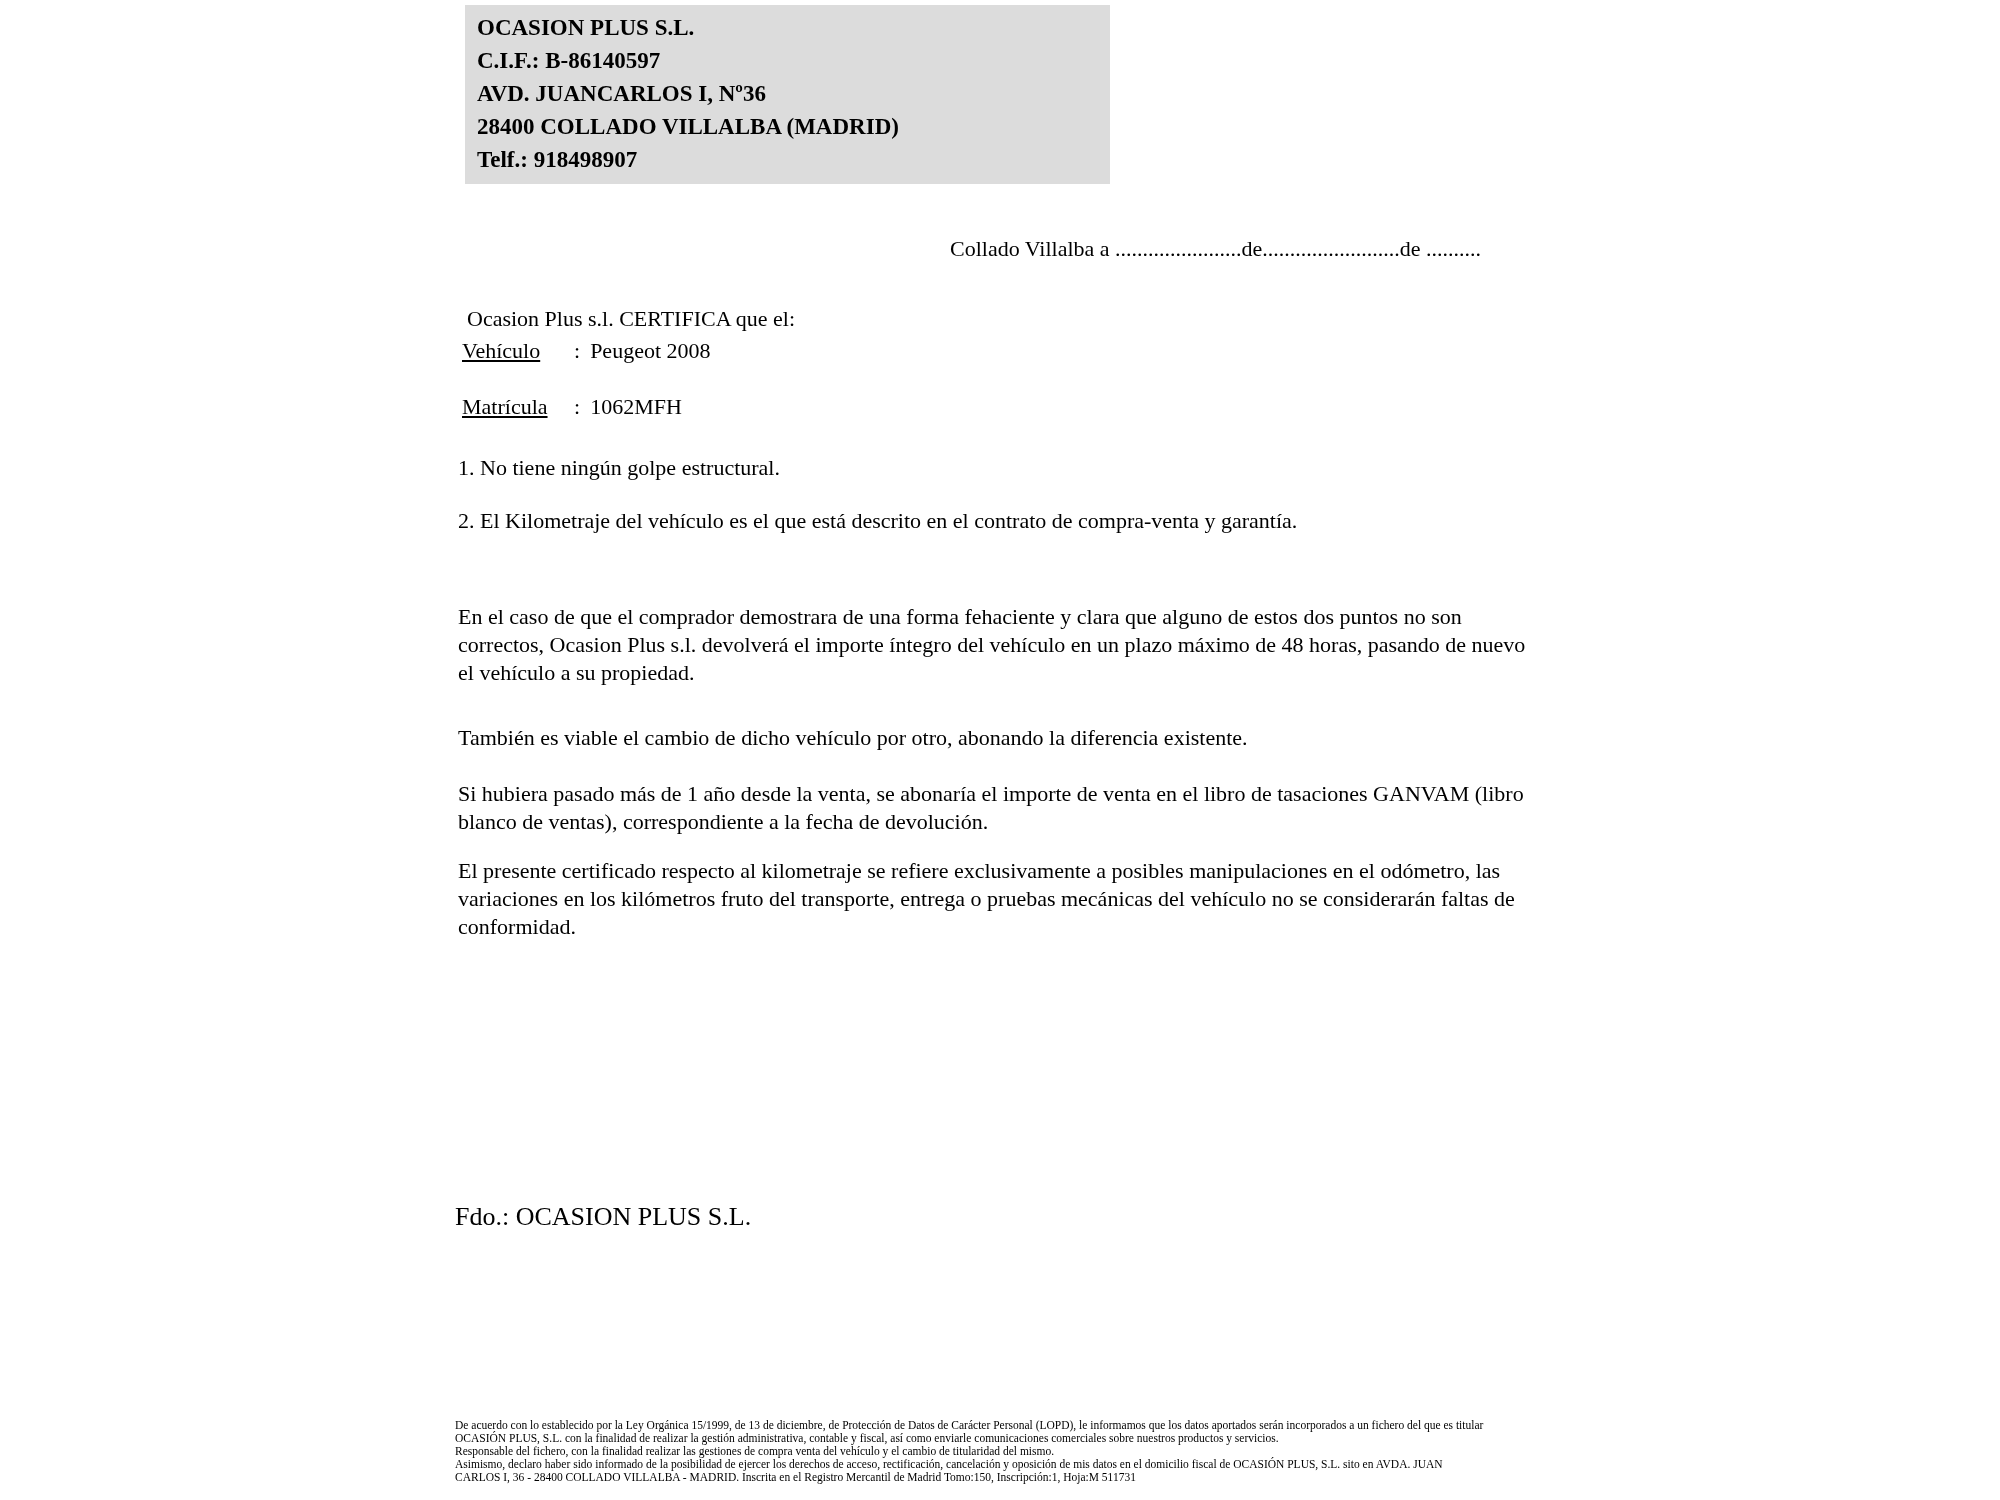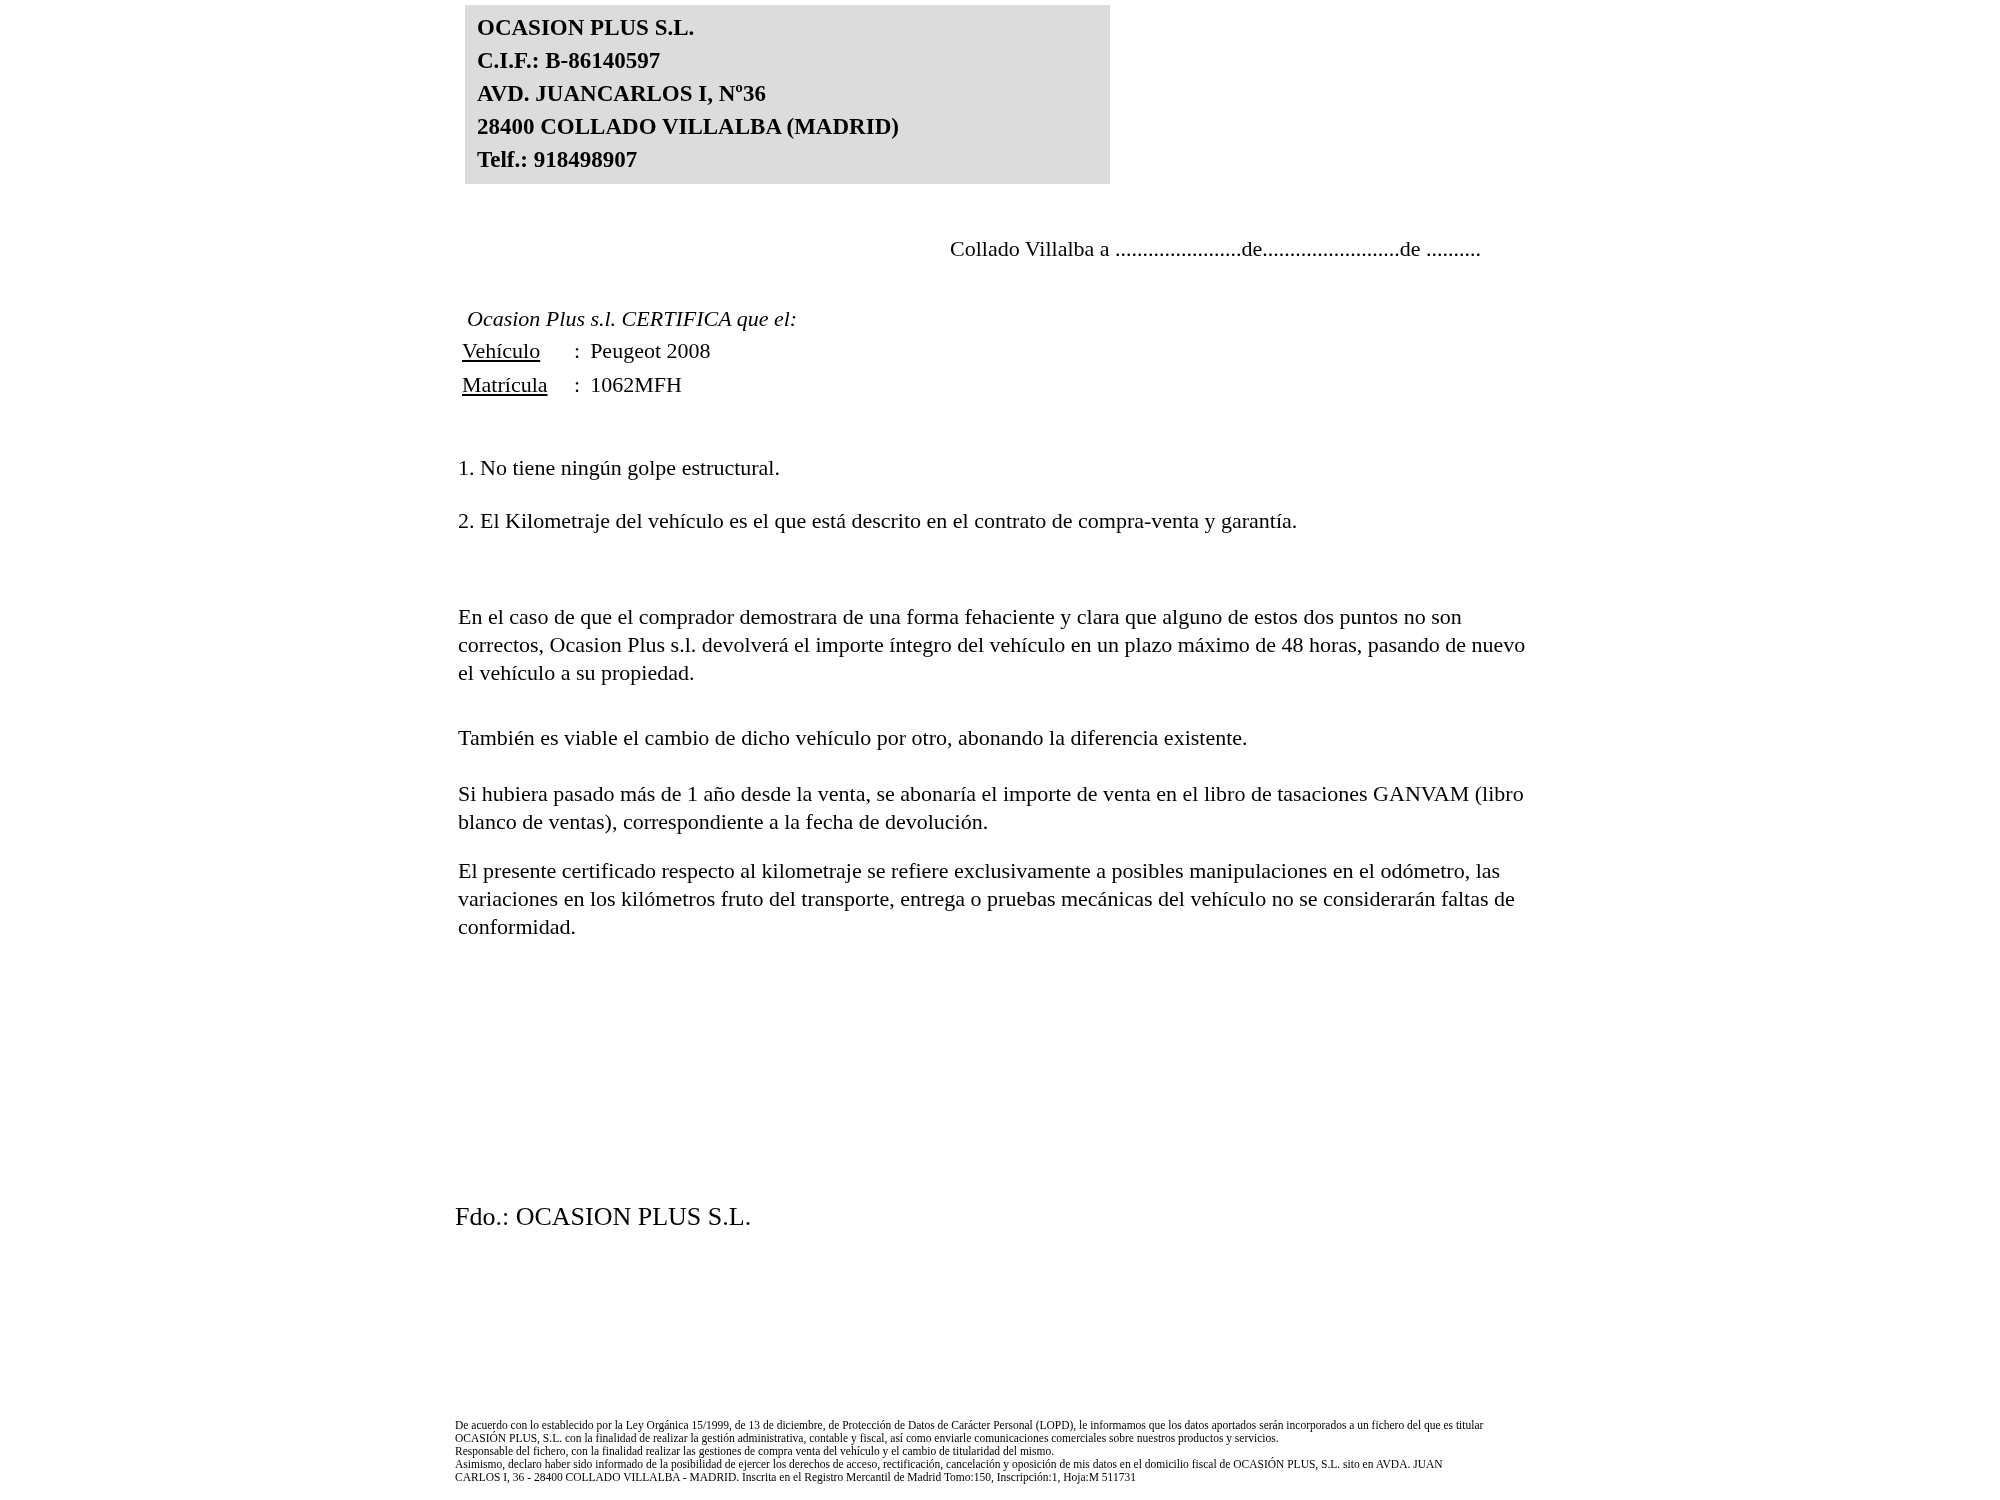--- a/index.html
+++ b/index.html
@@ -40,21 +40,20 @@
     font-size: 22px;
     white-space: nowrap;
   }
 
   
   .certify-intro {
     left: 467px;
     top: 306px;
     font-size: 22px;
     white-space: nowrap;
-    font-style: italic;
   }
   .field-row {
     left: 462px;
     font-size: 22px;
     white-space: nowrap;
   }
   .field-row .label {
     display: inline-block;
     width: 112px;
     text-decoration: underline;
@@ -99,21 +98,21 @@
 </div>
 
 <div class="abs date-line">Collado Villalba a .......................de.........................de ..........</div>
 
 <div class="abs certify-intro">Ocasion Plus s.l. CERTIFICA que el:</div>
 
 <div class="abs field-row" style="top: 338px;">
   <span class="label">Vehículo</span><span class="sep">:</span><span>Peugeot 2008</span>
 </div>
 
-<div class="abs field-row" style="top: 372px;">
+<div class="abs field-row" style="top: 394px;">
   <span class="label">Matrícula</span><span class="sep">:</span><span>1062MFH</span>
 </div>
 
 <div class="abs body-text" style="top: 454px;">1. No tiene ningún golpe estructural.</div>
 <div class="abs body-text" style="top: 507px;">2. El Kilometraje del vehículo es el que está descrito en el contrato de compra-venta y garantía.</div>
 
 <div class="abs body-text" style="top: 603px;">En el caso de que el comprador demostrara de una forma fehaciente y clara que alguno de estos dos puntos no son correctos, Ocasion Plus s.l. devolverá el importe íntegro del vehículo en un plazo máximo de 48 horas, pasando de nuevo el vehículo a su propiedad.</div>
 <div class="abs body-text" style="top: 724px;">También es viable el cambio de dicho vehículo por otro, abonando la diferencia existente.</div>
 <div class="abs body-text" style="top: 780px;">Si hubiera pasado más de 1 año desde la venta, se abonaría el importe de venta en el libro de tasaciones GANVAM (libro blanco de ventas), correspondiente a la fecha de devolución.</div>
 <div class="abs body-text" style="top: 857px;">El presente certificado respecto al kilometraje se refiere exclusivamente a posibles manipulaciones en el odómetro, las variaciones en los kilómetros fruto del transporte, entrega o pruebas mecánicas del vehículo no se considerarán faltas de conformidad.</div>

